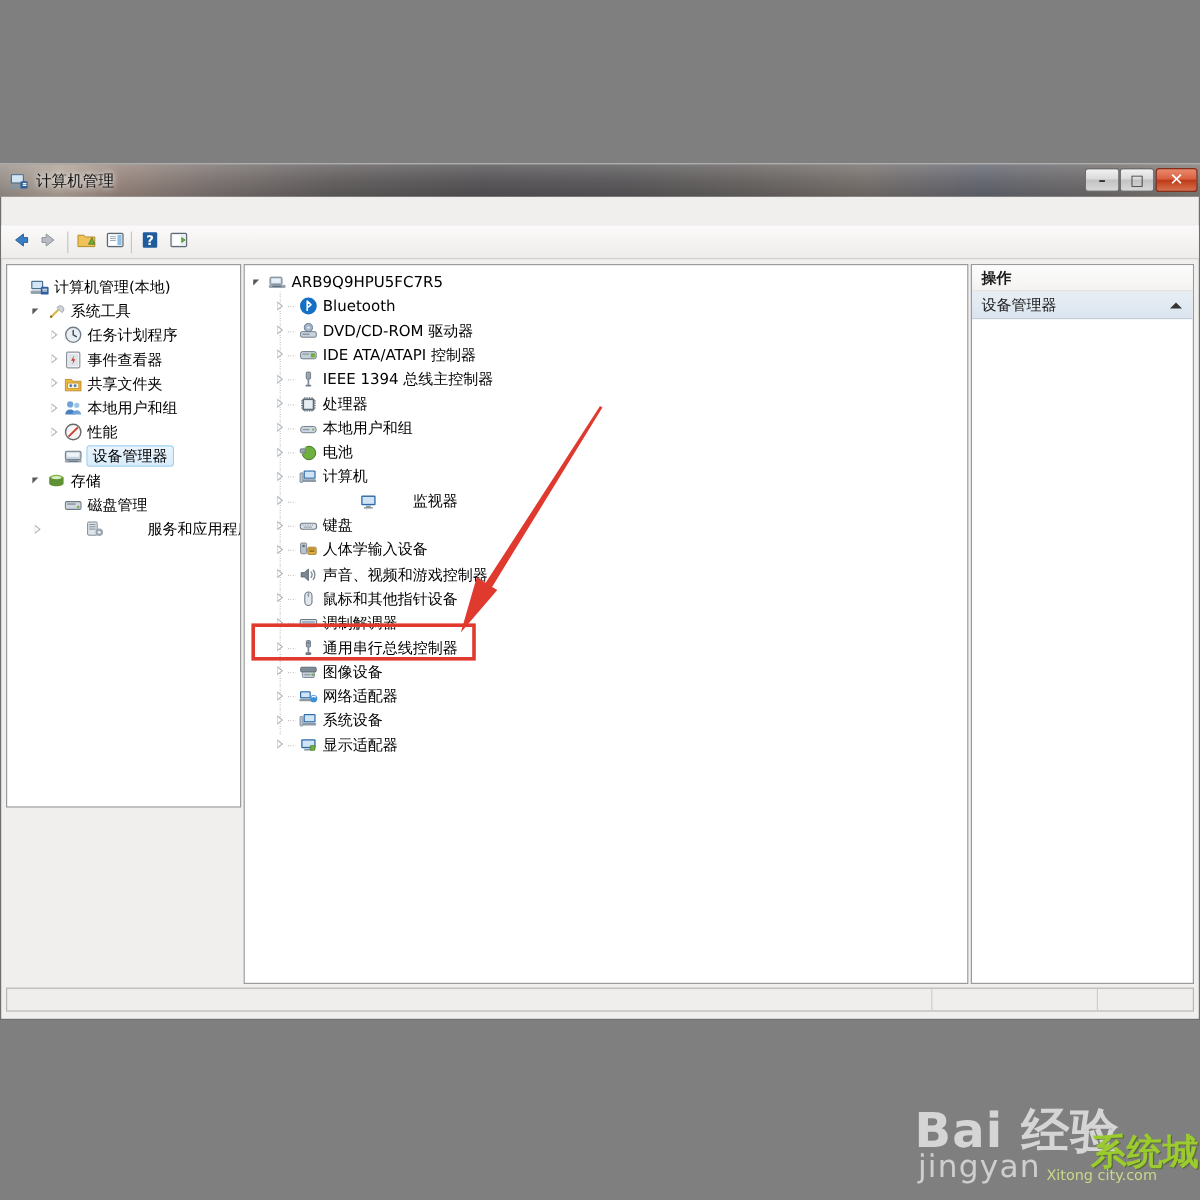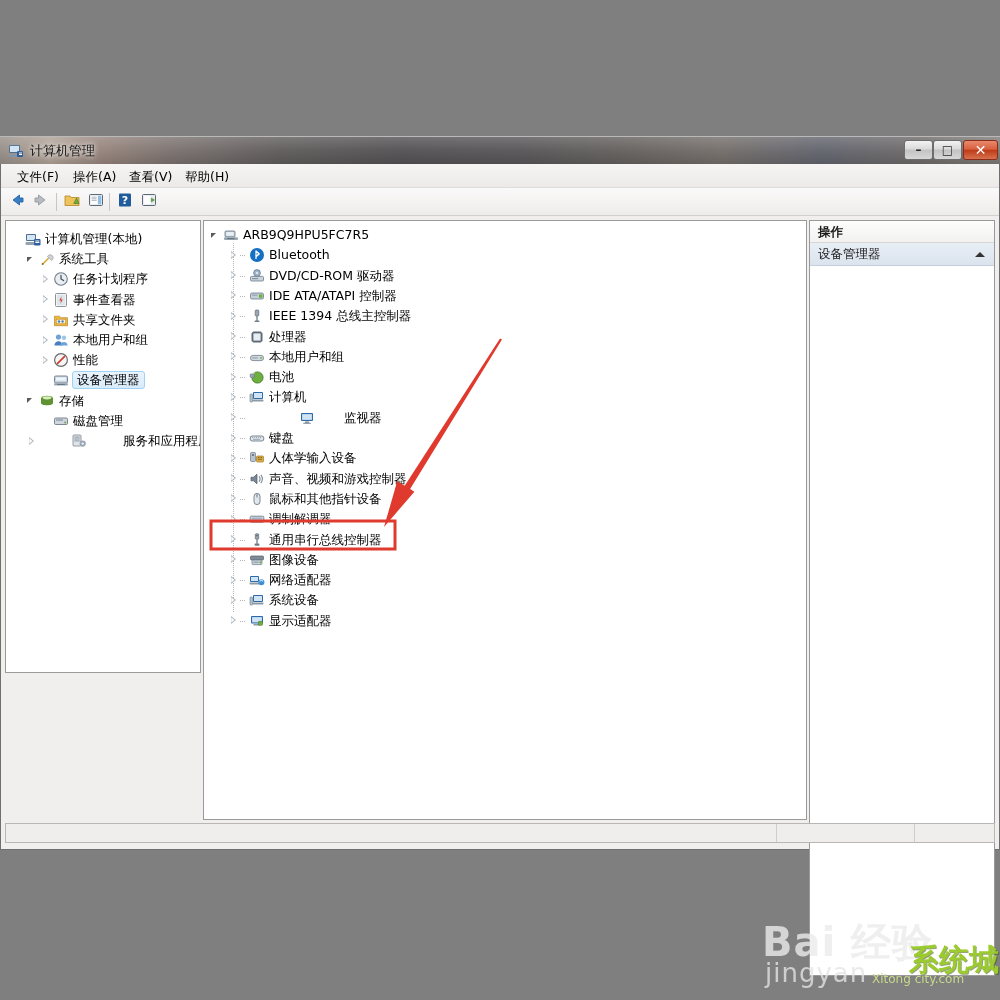--- a/index.html
+++ b/index.html
@@ -133,21 +133,21 @@
   }
   .pane {
     position:absolute; top:0;
     background:#fff;
     border:1px solid #9a9a9a;
     box-sizing:border-box;
     overflow:hidden;
   }
   #pane-left  { left:0px;   width:196px; height:453px; }
   #pane-mid   { left:198px; width:604px; height:600px; }
-  #pane-right { left:804px; width:186px; height:756px; }
+  #pane-right { left:804px; width:186px; height:600px; }
 
   
   .tree { position:relative; font-size:12.5px; color:#000; }
   .row {
     position:absolute; left:0; height:20px;
     display:flex; align-items:center;
     white-space:nowrap;
   }
   .exp {
     width:11px; height:11px; position:relative; flex:0 0 11px; margin-right:2px;
@@ -291,26 +291,20 @@
       <div class="winbtn" id="btn-max">
         <span class="glyph">□</span>
       </div>
       <div class="winbtn" id="btn-close">
         <span class="glyph">✕</span>
       </div>
     </div>
 
     <div id="wbody">
 
-      <div id="menubar">
-          <div class="menu-item" style="left: 10px;">文件(F)</div>
-          <div class="menu-item" style="left: 66px;">操作(A)</div>
-          <div class="menu-item" style="left: 122px;">查看(V)</div>
-          <div class="menu-item" style="left: 178px;">帮助(H)</div>
-        </div>
 
       <div id="toolbar">
           <div class="tb-sep" style="left: 55px;"></div>
           <div class="tb-sep" style="left: 108px;"></div>
           <div class="tb-item" style="left: 8px;"><svg viewBox="0 0 16 16" width="16" height="16">
               <path d="M10.5 3 L4 8 l6.5 5 v-3 h3.5 V6 h-3.5z" fill="#3a7fc4" stroke="#1f5c9c" stroke-width=".8" stroke-linejoin="round"></path>
             </svg></div>
           <div class="tb-item" style="left: 32px;"><svg viewBox="0 0 16 16" width="16" height="16">
               <path d="M5.5 3 L12 8 l-6.5 5 v-3 H2 V6 h3.5z" fill="#b8bcc0" stroke="#8b9096" stroke-width=".8" stroke-linejoin="round"></path>
             </svg></div>

